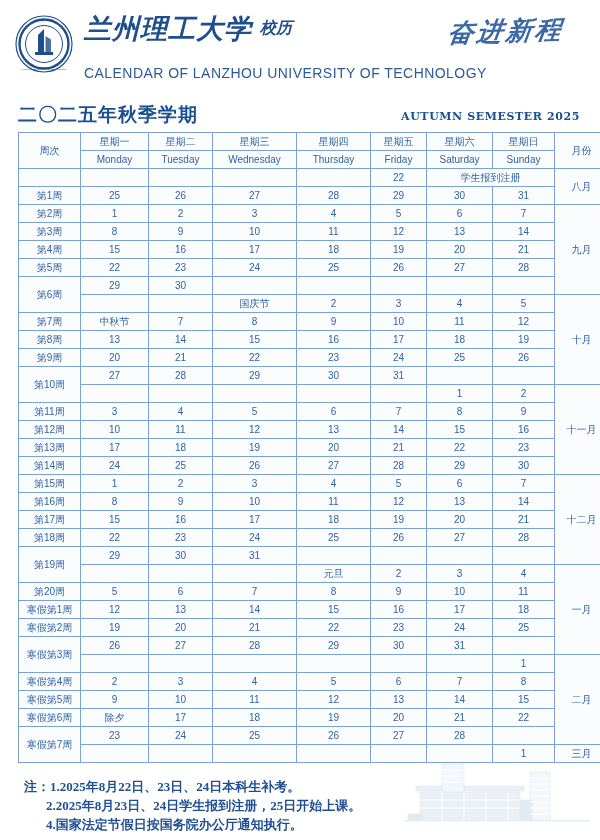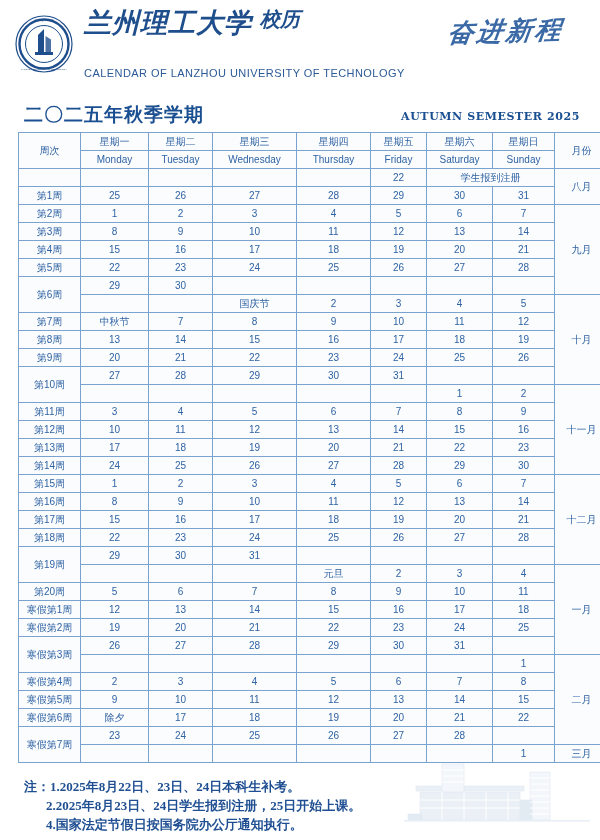--- a/index.html
+++ b/index.html
@@ -23,40 +23,40 @@
   .logo{
     width:60px;height:60px;flex:0 0 60px;
     position:relative;
   }
   .title-block{
     margin-left:10px;
     display:flex;flex-direction:column;
     justify-content:center;
   }
   .cn-title-row{
-    display:flex;align-items:flex-start;gap:8px;
+    display:flex;align-items:center;gap:8px;
     height:42px;
   }
   .cn-title{
     font-family:"DejaVu Serif","Liberation Serif",serif;
     font-size:27px;
     font-weight:bold;
     color:#1f4e8c;
     letter-spacing:1px;
     line-height:1;
     font-style:italic;
   }
   .cn-sub{
     font-family:"DejaVu Serif","Liberation Serif",serif;
-    font-size:20px;font-weight:bold;color:#1f4e8c;
+    font-size:16px;font-weight:bold;color:#1f4e8c;
     line-height:1;font-style:italic;
     padding-bottom:1px;
   }
   .en-title{
-    font-size:11px;
+    font-size:14px;
     letter-spacing:.45px;
     color:#2b5a96;
     margin-top:16px;
     white-space:nowrap;
     text-align:right;
   }
   .calligraphy{
     position:absolute;
     right:36px;top:14px;
     font-family:"DejaVu Serif","Liberation Serif",serif;
@@ -64,21 +64,21 @@
     font-style:italic;
     font-weight:bold;
     color:#2a5d9e;
     letter-spacing:3px;
     transform:skewX(-9deg) rotate(-2deg);
     opacity:.92;
   }
   
   .sem-row{
     display:flex;align-items:flex-end;justify-content:space-between;
-    padding:0 20px 0 24px;
+    padding:0 20px 0 18px;
     height:36px;
     box-sizing:border-box;
   }
   .sem-cn{
     font-family:"DejaVu Serif","Liberation Serif",serif;
     font-size:19px;font-weight:bold;color:#1a4f91;
     letter-spacing:1px;line-height:1;
   }
   .sem-en{
     font-family:"DejaVu Serif","Liberation Serif",serif;

